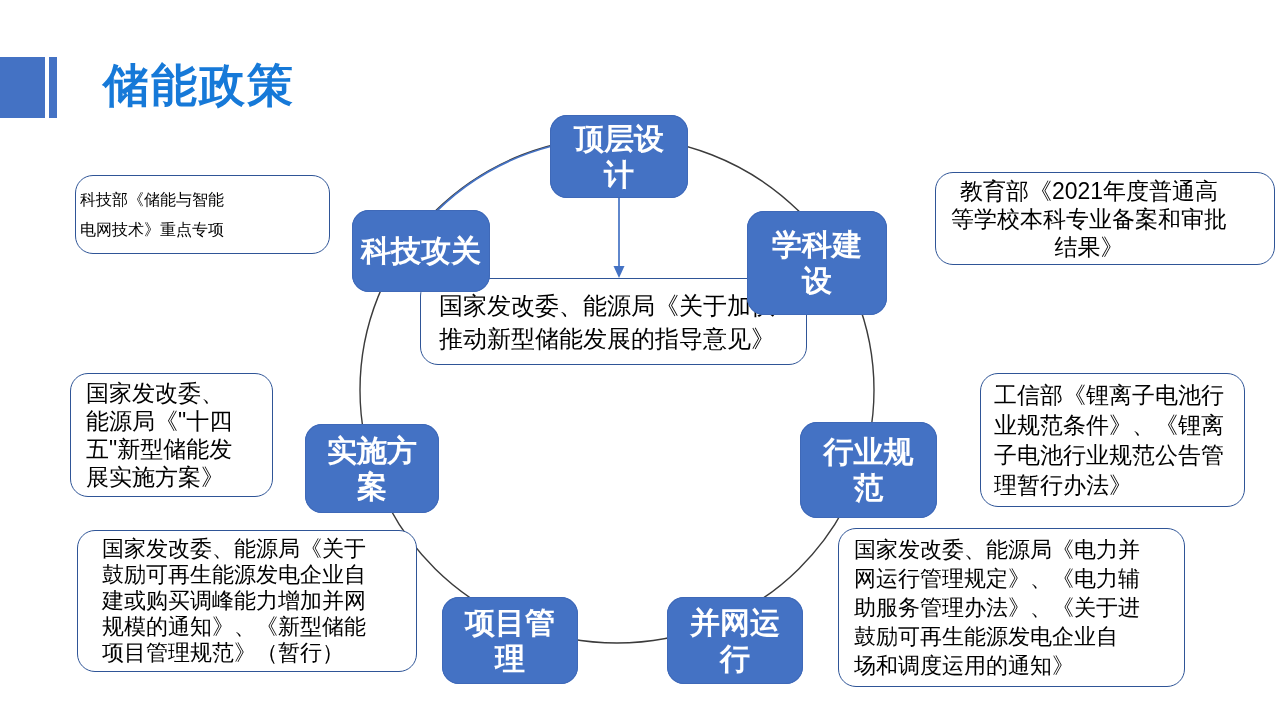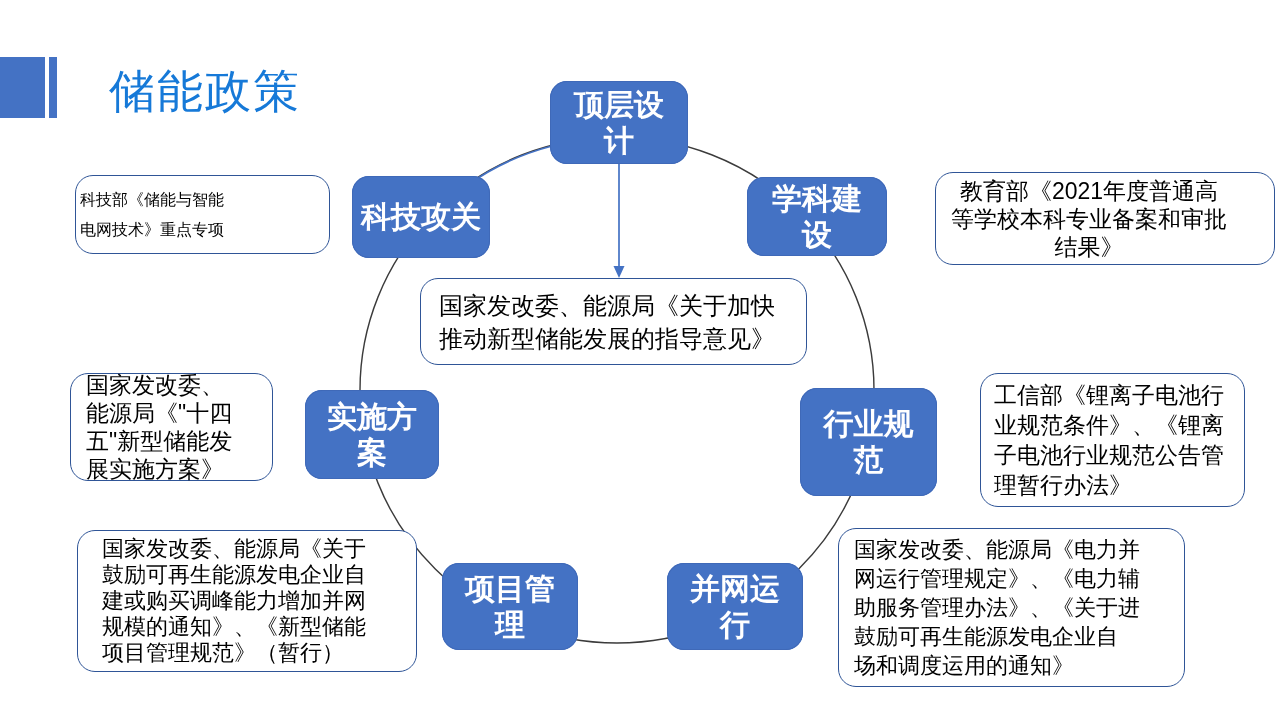--- a/index.html
+++ b/index.html
@@ -2,48 +2,48 @@
 <html><head>
 <meta charset="utf-8">
 <style>
   html,body{margin:0;padding:0;background:#fff;}
   #slide{position:relative;width:1280px;height:720px;background:#ffffff;overflow:hidden;
          font-family:"Liberation Sans",sans-serif;}
 
   
   #accent-square{position:absolute;left:0;top:57px;width:45px;height:61px;background:#4472C4;}
   #accent-bar{position:absolute;left:49px;top:57px;width:8px;height:61px;background:#4472C4;}
-  #slide-title{position:absolute;left:93px;top:44px;margin:16px;font-size:46px;line-height:62px;
-               font-weight:normal;color:#1679D8;letter-spacing:2px;}
+  #slide-title{position:absolute;left:93px;top:44px;margin:10px;font-size:46px;line-height:62px;
+               font-weight:bold;color:#1679D8;letter-spacing:2px;}
 
   
   #connector-layer{position:absolute;left:0;top:0;z-index:0;}
 
   
   .node{position:absolute;z-index:2;display:flex;align-items:center;justify-content:center;
         background:#4472C4;border-radius:17px;color:#ffffff;font-weight:bold;font-size:30px;
-        line-height:1.2;text-align:center;box-shadow:0 0 0 1px #3f69b8 inset;}
+        line-height:1.2;text-align:center;box-shadow:0 0 0 1px #3f69b8 inset;margin-top:34px;}
   .node span{display:block;}
   .node.wrap2 span{width:3.45em;}
   #node-top-design{left:550px;top:81px;width:138px;height:83px;}
-  #node-discipline{left:747px;top:177px;width:140px;height:79px;}
+  #node-discipline{left:747px;top:177px;width:140px;height:104px;}
   #node-tech-research{left:352px;top:176px;width:138px;height:82px;}
   #node-implementation{left:305px;top:390px;width:134px;height:89px;}
-  #node-industry-standard{left:800px;top:388px;width:137px;height:108px;}
+  #node-industry-standard{left:800px;top:388px;width:137px;height:96px;}
   #node-project-management{left:442px;top:563px;width:136px;height:87px;}
   #node-grid-operation{left:667px;top:563px;width:136px;height:87px;}
 
   
   .note{position:absolute;z-index:1;display:flex;align-items:center;background:#ffffff;
         border:1.8px solid #2F5597;border-radius:18px;color:#000;white-space:pre-line;
         box-sizing:border-box;}
   #note-center{left:420px;top:278px;width:387px;height:87px;font-size:24px;line-height:33px;padding:0 18px;}
   #note-tech{left:75px;top:175px;width:255px;height:79px;font-size:16px;line-height:30px;padding:0 4px;}
   #note-education{left:935px;top:172px;width:340px;height:93px;font-size:23px;line-height:28px;padding:0 15px;text-align:center;}
-  #note-implementation{left:70px;top:373px;width:203px;height:108px;font-size:23px;line-height:28px;padding:0 15px;}
+  #note-implementation{left:70px;top:373px;width:203px;height:124px;font-size:23px;line-height:28px;padding:0 15px;}
   #note-industry{left:980px;top:373px;width:265px;height:134px;font-size:23px;line-height:30px;padding:0 13px;}
   #note-project{left:77px;top:530px;width:340px;height:142px;font-size:22px;line-height:26px;padding:0 24px;}
   #note-grid{left:838px;top:528px;width:347px;height:159px;font-size:22px;line-height:29px;padding:0 15px;}
 </style>
 </head>
 <body>
 
 <div id="slide">
 
   <div id="accent-square"></div>

